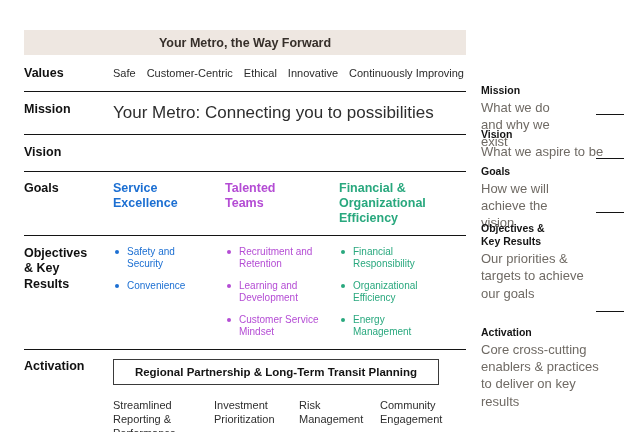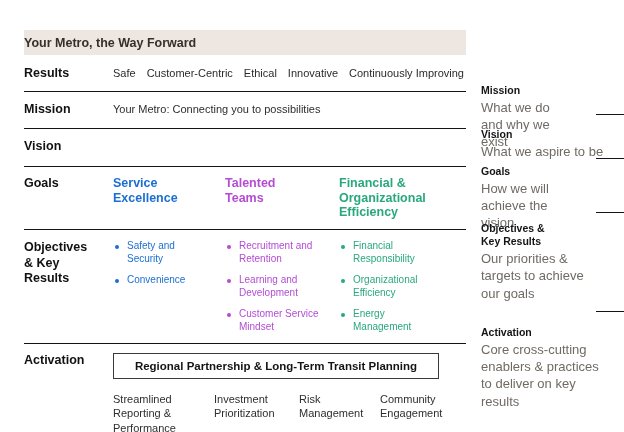--- a/index.html
+++ b/index.html
@@ -6,37 +6,37 @@
   body {
     width:624px; height:432px; background:#ffffff;
     font-family:"Liberation Sans","DejaVu Sans",sans-serif;
     color:#1a1a1a;
   }
   .page { position:relative; width:624px; height:432px; background:#fff; overflow:hidden; }
 
   
   .banner {
     position:absolute; left:24px; top:30px; width:442px; height:25px;
-    background:#eee7e1; display:flex; align-items:center; justify-content:flex-start;
+    background:#eee7e1; display:flex; align-items:center; justify-content:center;
   }
   .banner-title { font-size:12.5px; font-weight:700; color:#362f2a; }
 
   
   .main { position:absolute; left:24px; top:60px; width:442px; }
   .row { display:flex; border-bottom:1px solid #141414; }
   .row-label { flex:0 0 89px; font-weight:700; font-size:12.5px; color:#111; line-height:1.25; }
 
   .row-values { padding:6px 0 9px; align-items:flex-start; }
   .values-list {
     flex:1; display:flex; justify-content:space-between;
     font-size:11px; color:#2b2b2b; white-space:nowrap; padding-right:2px; padding-top:1px;
   }
 
   .row-mission, .row-vision { padding:10px 0 11px; }
-  .row-text { font-size:11px; color:#2e2e2e; padding-top:1px; }
+  .row-text { font-size:17px; color:#2e2e2e; padding-top:1px; }
 
   .row-goals { padding:9px 0 9px; }
   .cols { flex:1; display:grid; grid-template-columns:112px 114px 127px; }
   .goal-title { font-size:12.5px; font-weight:700; line-height:1.18; }
   .goal-blue   { color:#1c6fd2; }
   .goal-purple { color:#b44cd4; max-width:62px; }
   .goal-green  { color:#29a87e; }
 
   .row-okr { padding:10px 0 10px; }
   .okr-label { flex:0 0 64px; margin-right:25px; }
@@ -86,21 +86,21 @@
 
 <div class="page">
 
   <header class="banner">
     <div class="banner-title">Your Metro, the Way Forward</div>
   </header>
 
   <main class="main">
 
     <section class="row row-values">
-      <div class="row-label">Results</div>
+      <div class="row-label">Values</div>
       <div class="values-list">
         <span class="value-item">Safe</span>
         <span class="value-item">Customer-Centric</span>
         <span class="value-item">Ethical</span>
         <span class="value-item">Innovative</span>
         <span class="value-item">Continuously Improving</span>
       </div>
     </section>
 
     <section class="row row-mission">

